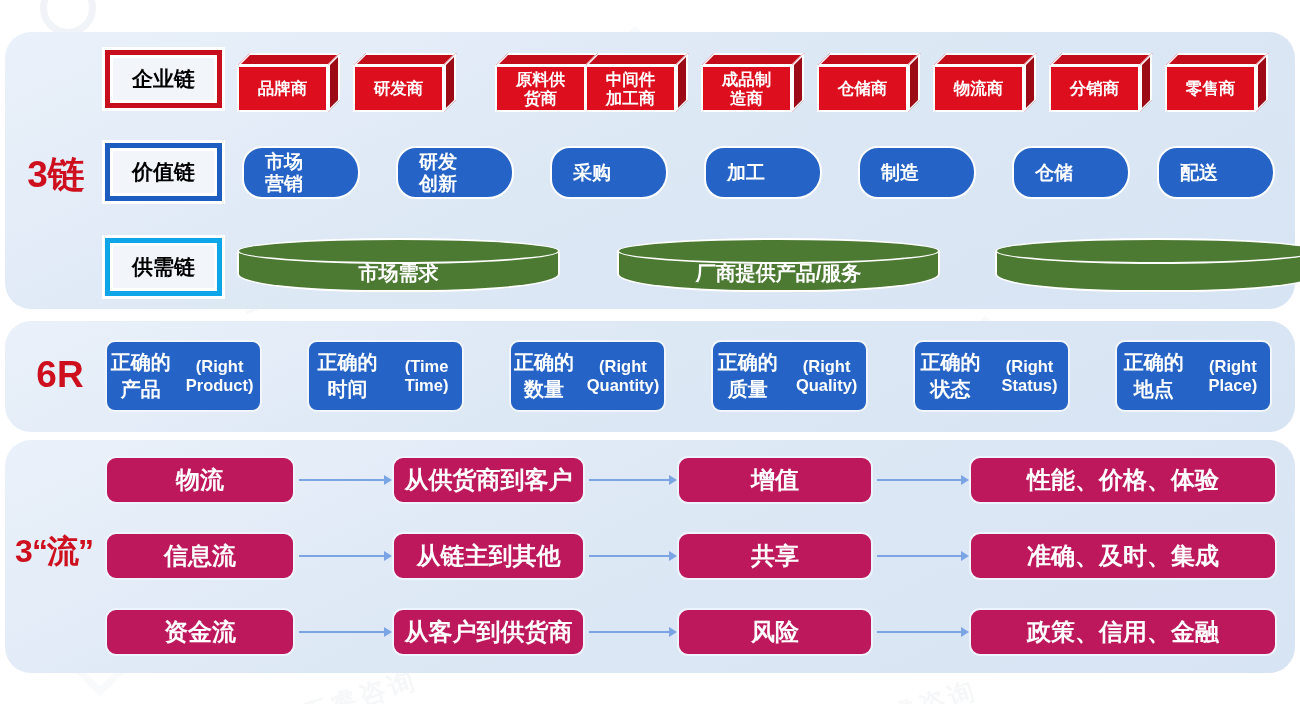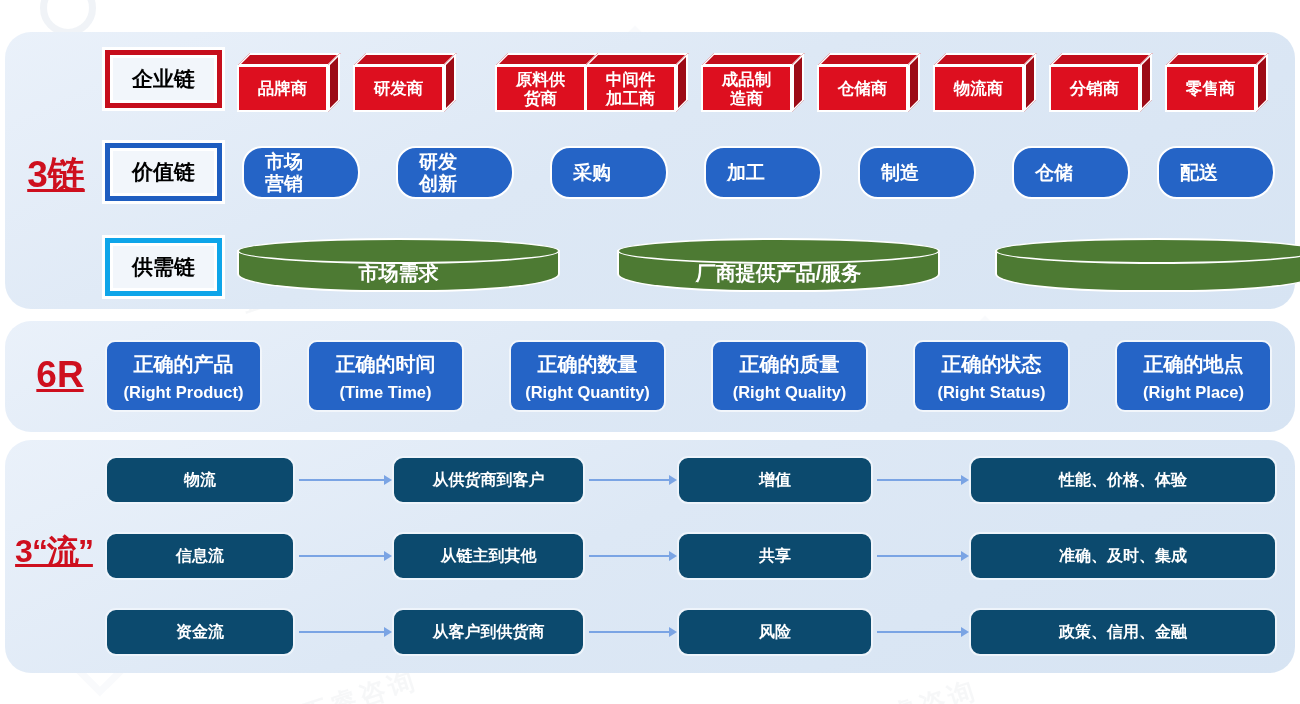--- a/index.html
+++ b/index.html
@@ -8,21 +8,21 @@
   .stage { position:relative; width:1300px; height:704px; background:#ffffff; }
 
   
   .panel { position:absolute; left:5px; width:1290px; border-radius:26px;
     background:linear-gradient(155deg,#eaf1fa 0%,#dde8f5 45%,#d7e4f3 100%); }
   .panel1 { top:32px; height:277px; }
   .panel2 { top:321px; height:111px; }
   .panel3 { top:440px; height:233px; }
 
   
-  .seclabel { position:absolute; color:#ce0f1e; font-weight:bold; text-align:center;text-decoration:underline; }
+  .seclabel { position:absolute; color:#ce0f1e; font-weight:bold; text-align:center; }
   .lbl-3chain { left:16px; top:150px; width:80px; font-size:37px; }
   .lbl-6r     { left:20px; top:354px; width:80px; font-size:37px; }
   .lbl-3flow  { left:2px;  top:530px; width:104px; font-size:32px; letter-spacing:-1px;}
 
   
   .chainlabel { position:absolute; left:105px; width:117px; height:58px;
     background:#f2f6fb; display:flex; align-items:center; justify-content:center;
     font-weight:bold; font-size:21px; color:#000000;
     box-shadow:0 0 0 3px #ffffff, inset 0 0 0 3px #ffffff; }
   .cl-ent { top:50px;  border:5px solid #c60e1c; }
@@ -59,30 +59,30 @@
     border:2px solid #ffffff; border-top:none;
     border-radius:0 0 140px 140px / 0 0 18px 18px; }
   .gcyl-top { position:absolute; left:0; right:0; top:0; height:26px; background:#4d7a33;
     border:2px solid #ffffff; border-radius:50%; }
   .gcyl-text { position:absolute; left:0; right:0; top:16px; bottom:0;
     display:flex; align-items:center; justify-content:center; color:#fff;
     font-weight:bold; font-size:20px; }
 
   
   .sixr { position:absolute; top:340px; width:157px; height:72px; background:#2564c6;
-    border:2px solid #f2f6fb; border-radius:10px; color:#fff; text-align:right;
-    display:flex; flex-direction:column; align-items:center; justify-content:center;
+    border:2px solid #f2f6fb; border-radius:10px; color:#fff; text-align:center;
+    display:flex; flex-direction:row; align-items:center; justify-content:center;
     gap:5px; }
   .sixr .zh { font-weight:bold; font-size:20px; }
   .sixr .en { font-weight:bold; font-size:16.5px; }
   .r0{left:105px}.r1{left:307px}.r2{left:509px}.r3{left:711px}.r4{left:913px}.r5{left:1115px}
 
   
-  .fbox { position:absolute; height:48px; background:#0c4a6e; border:2px solid #eef4fb;
-    border-radius:11px; color:#fff; font-weight:bold; font-size:16px;
+  .fbox { position:absolute; height:48px; background:#be185d; border:2px solid #eef4fb;
+    border-radius:11px; color:#fff; font-weight:bold; font-size:24px;
     display:flex; align-items:center; justify-content:center; }
   .frow0{top:456px}.frow1{top:532px}.frow2{top:608px}
   .fc0{left:105px;width:190px}.fc1{left:392px;width:193px}
   .fc2{left:677px;width:196px}.fc3{left:969px;width:308px}
 
   
   .arrow { position:absolute; height:2px; background:#7aa4e4; }
   .ar0{top:479px}.ar1{top:555px}.ar2{top:631px}
   .aa{left:299px;width:86px}.ab{left:589px;width:81px}.ac{left:877px;width:85px}
   .arrow-head { position:absolute; right:-7px; top:-4px; width:0; height:0;

